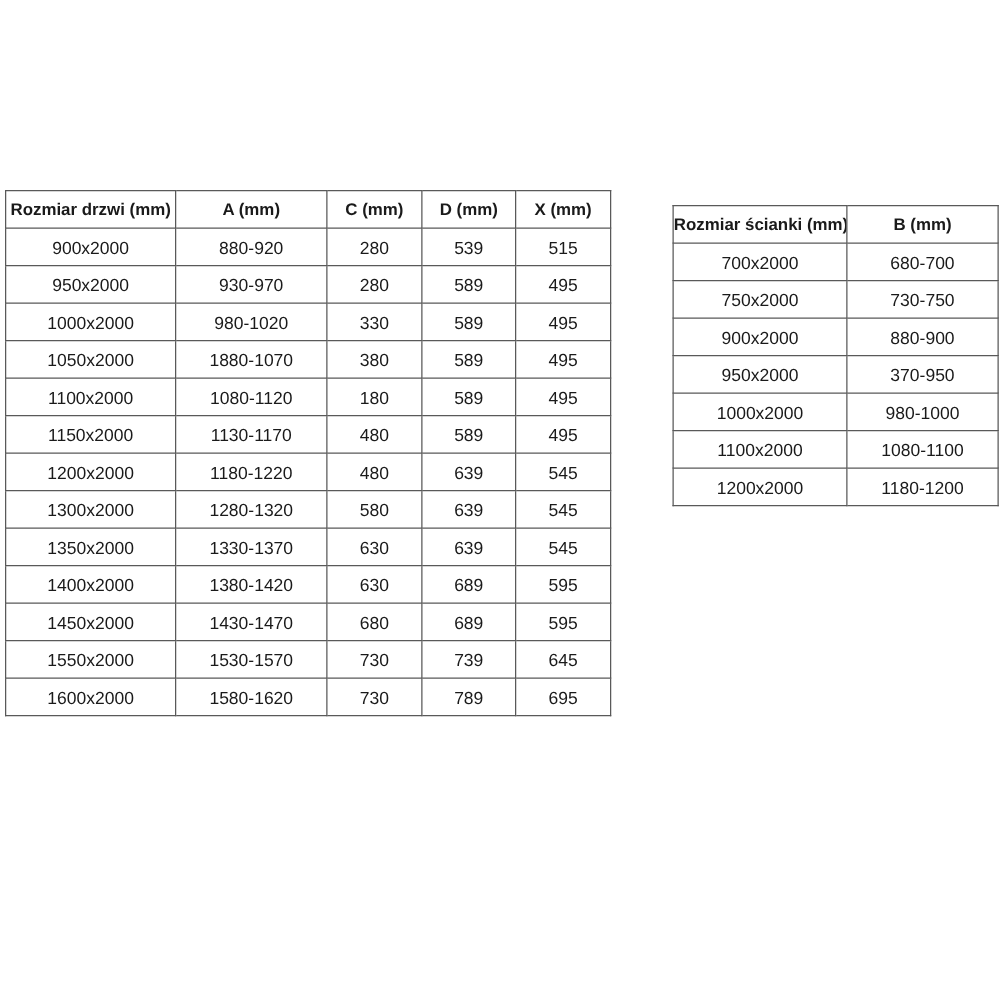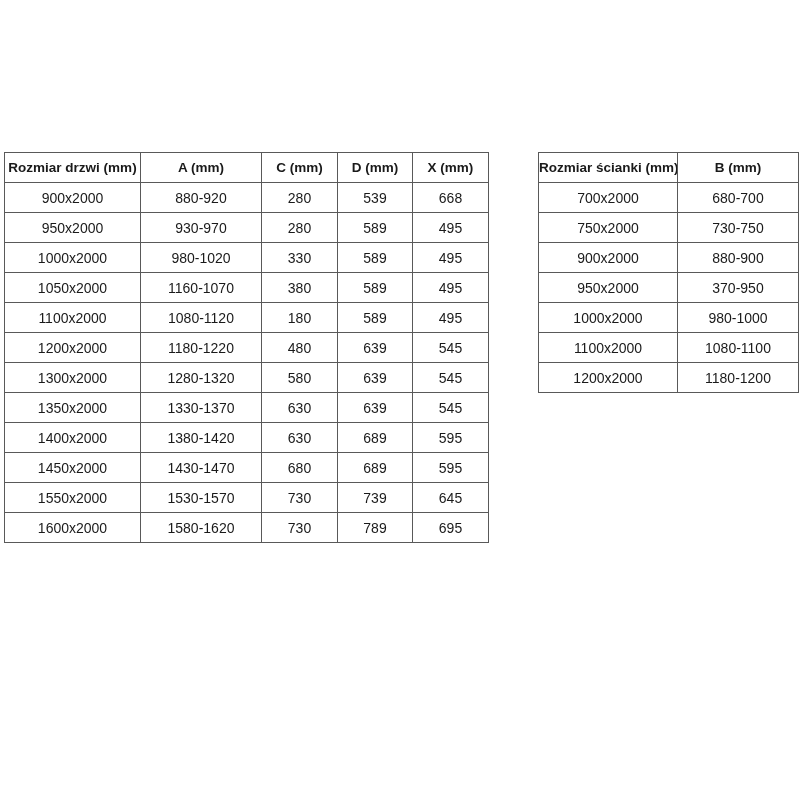--- a/index.html
+++ b/index.html
@@ -39,21 +39,21 @@
 
   
   #door-table { left: 4px; top: 152px; width: 484px; }
   #door-table col:nth-child(1) { width: 136px; }
   #door-table col:nth-child(2) { width: 121px; }
   #door-table col:nth-child(3) { width: 76px; }
   #door-table col:nth-child(4) { width: 75px; }
   #door-table col:nth-child(5) { width: 76px; }
 
   
-  #wall-table { left: 538px; top: 152px; width: 260px; border-radius: 19px; }
+  #wall-table { left: 538px; top: 164px; width: 260px; border-radius: 19px; }
   #wall-table col:nth-child(1) { width: 139px; }
   #wall-table col:nth-child(2) { width: 121px; }
 </style>
 </head>
 <body>
 
 <div class="canvas">
 
   <table class="spec" id="door-table">
     <colgroup>
@@ -71,47 +71,54 @@
           <th>D (mm)</th>
           <th>X (mm)</th>
         </tr>
       </thead>
       <tbody>
         <tr>
           <td>900x2000</td>
           <td>880-920</td>
           <td>280</td>
           <td>539</td>
-          <td>668</td>
+          <td>515</td>
         </tr>
         <tr>
           <td>950x2000</td>
           <td>930-970</td>
           <td>280</td>
           <td>589</td>
           <td>495</td>
         </tr>
         <tr>
           <td>1000x2000</td>
           <td>980-1020</td>
           <td>330</td>
           <td>589</td>
           <td>495</td>
         </tr>
         <tr>
           <td>1050x2000</td>
-          <td>1160-1070</td>
+          <td>1880-1070</td>
           <td>380</td>
           <td>589</td>
           <td>495</td>
         </tr>
         <tr>
           <td>1100x2000</td>
           <td>1080-1120</td>
           <td>180</td>
+          <td>589</td>
+          <td>495</td>
+        </tr>
+        <tr>
+          <td>1150x2000</td>
+          <td>1130-1170</td>
+          <td>480</td>
           <td>589</td>
           <td>495</td>
         </tr>
         <tr>
           <td>1200x2000</td>
           <td>1180-1220</td>
           <td>480</td>
           <td>639</td>
           <td>545</td>
         </tr>

